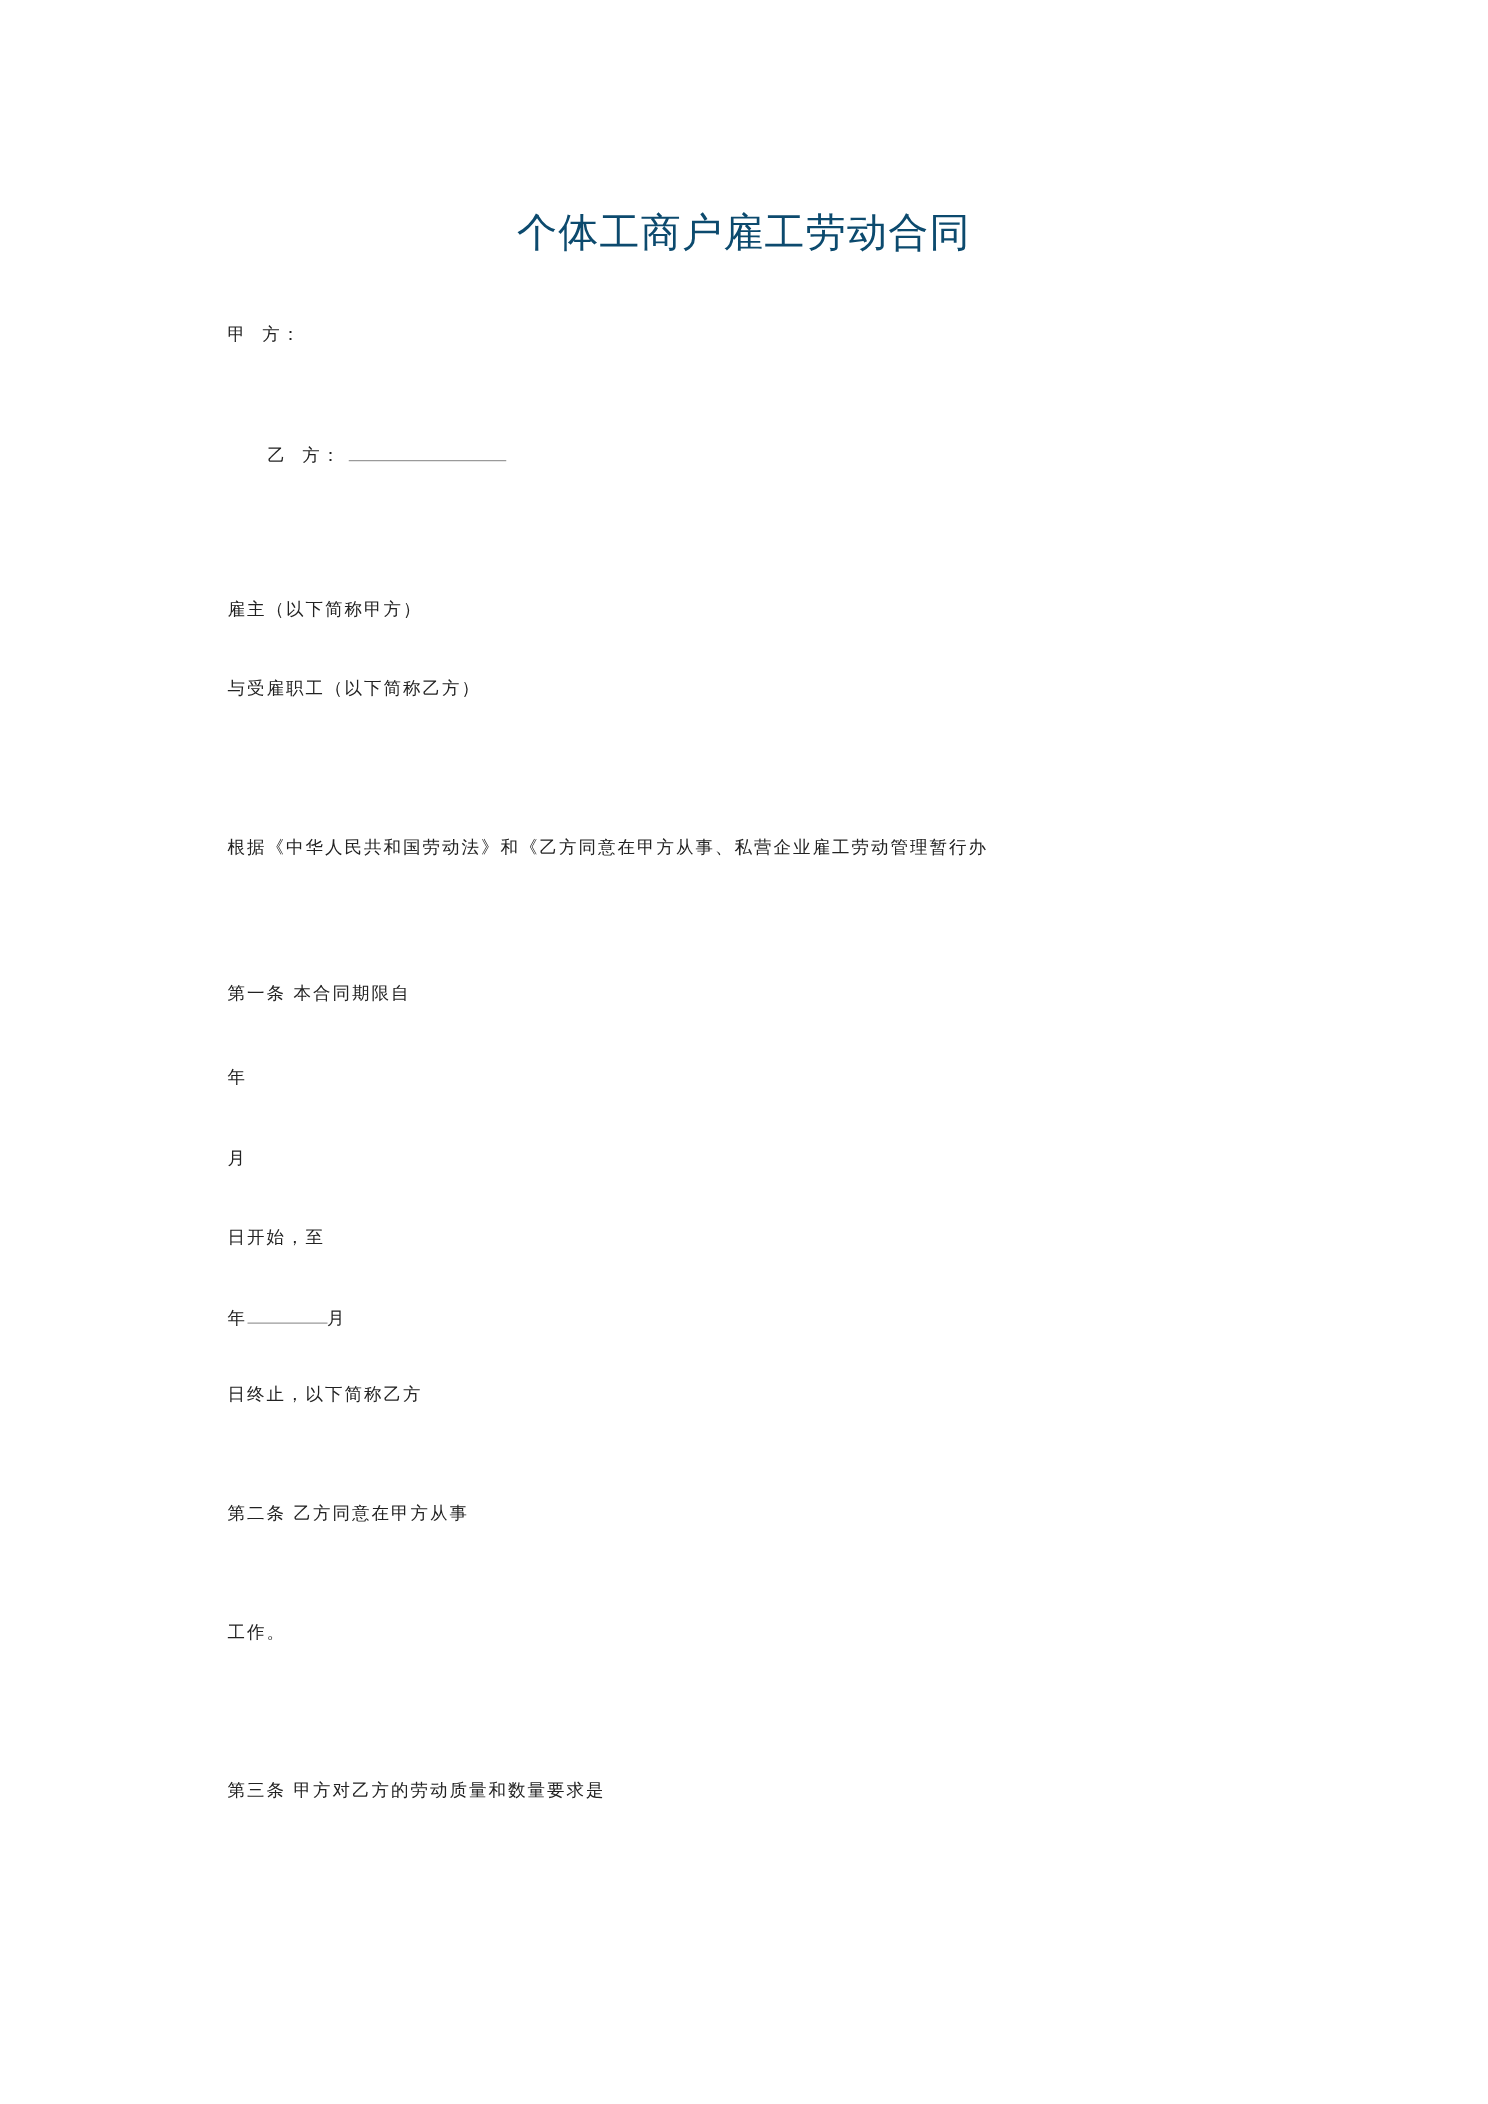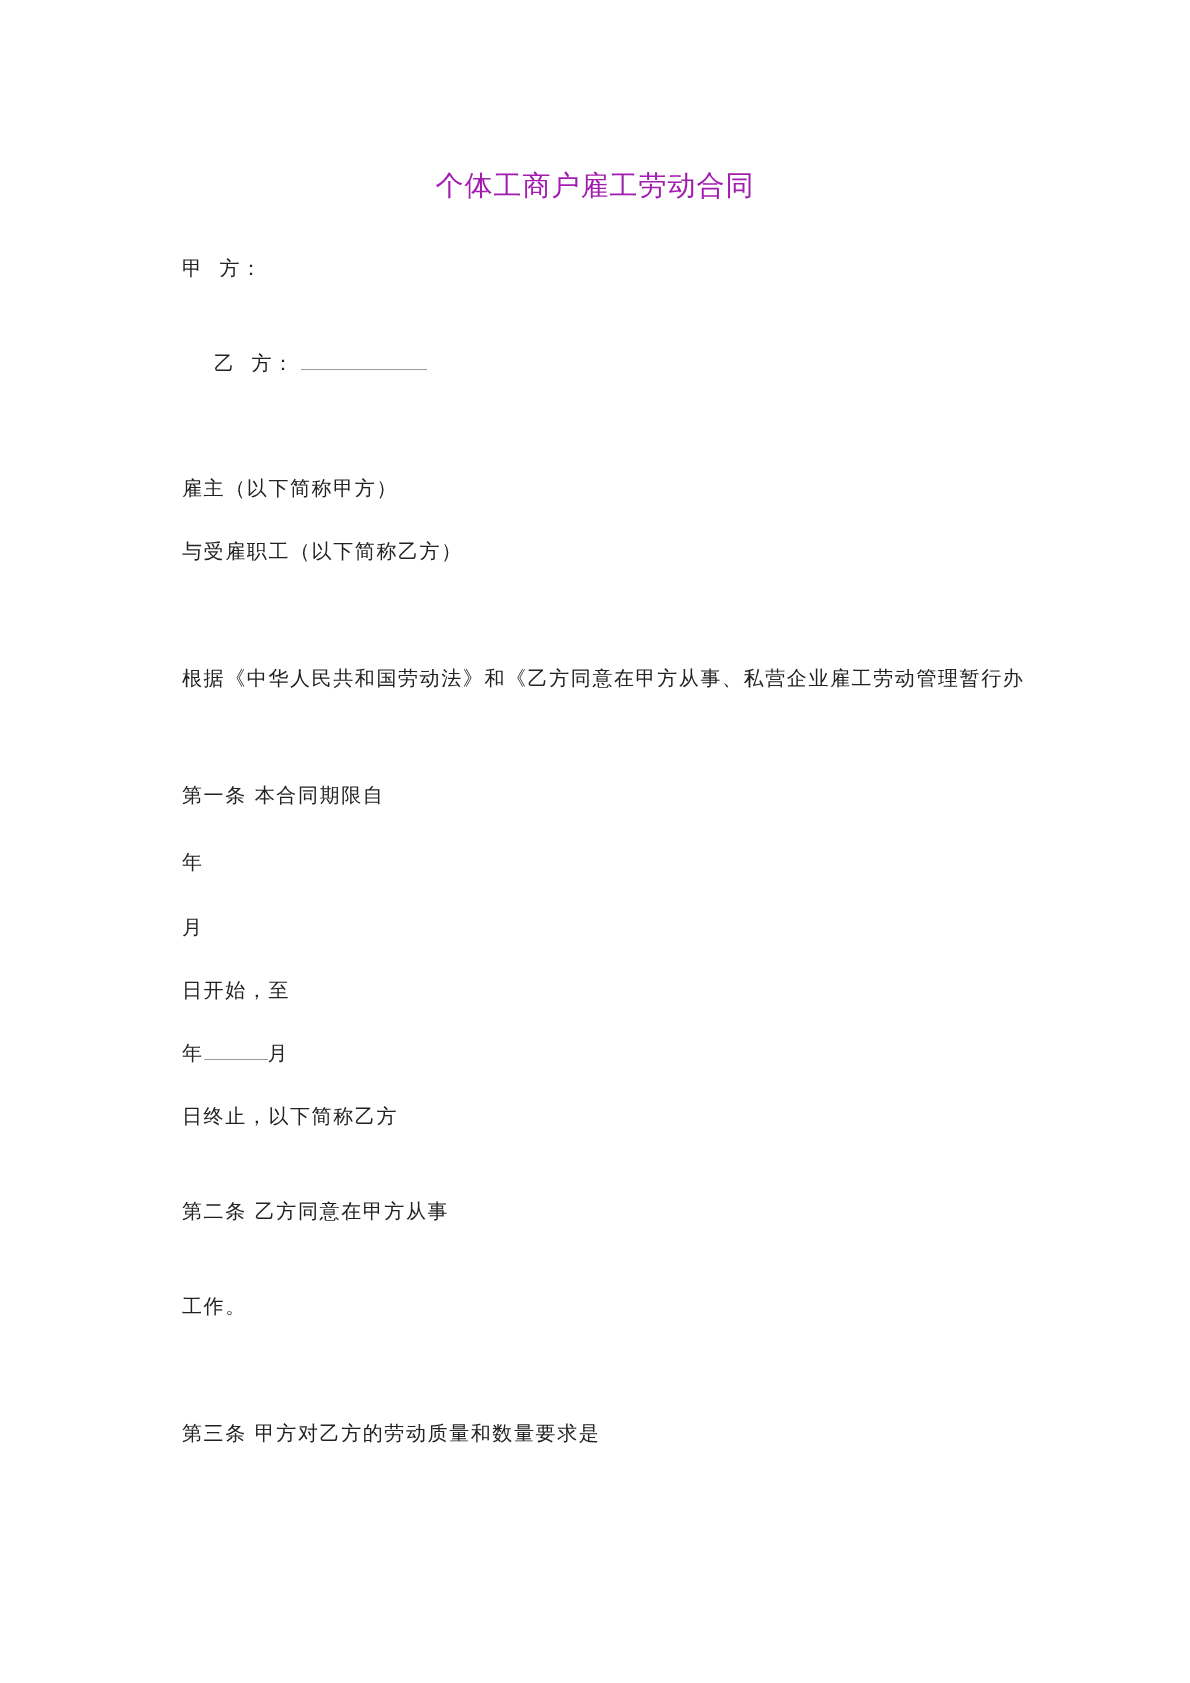--- a/index.html
+++ b/index.html
@@ -4,25 +4,25 @@
   <style>
     html, body { margin: 0; padding: 0; background: #ffffff; }
     body {
       width: 1190px; height: 1683px; position: relative; overflow: hidden;
       font-family: "DejaVu Serif", "Liberation Serif", serif;
       color: #1a1a1a;
     }
     .page { position: absolute; left: 0; top: 0; width: 1190px; height: 1683px; background: #fff; }
     .title {
       position: absolute; left: 0; width: 1190px; top: 162px;
-      text-align: center; font-size: 28px; line-height: 48px; color: #a21caf;
+      text-align: center; font-size: 32px; line-height: 48px; color: #0c4a6e;
       letter-spacing: 1px;
     }
     .line {
-      position: absolute; left: 182px; font-size: 20px; line-height: 26px;
+      position: absolute; left: 182px; font-size: 14px; line-height: 26px;
       letter-spacing: 1.6px; white-space: nowrap; color: #222;
     }
     .blank {
       display: inline-block; border-bottom: 1px solid #9a9a9a;
       height: 18px; vertical-align: baseline; margin-left: 6px;
     }
     .blank.short { width: 64px; margin-left: 0; margin-right: 0; }
     .blank.long { width: 126px; }
   </style>
 </head>

